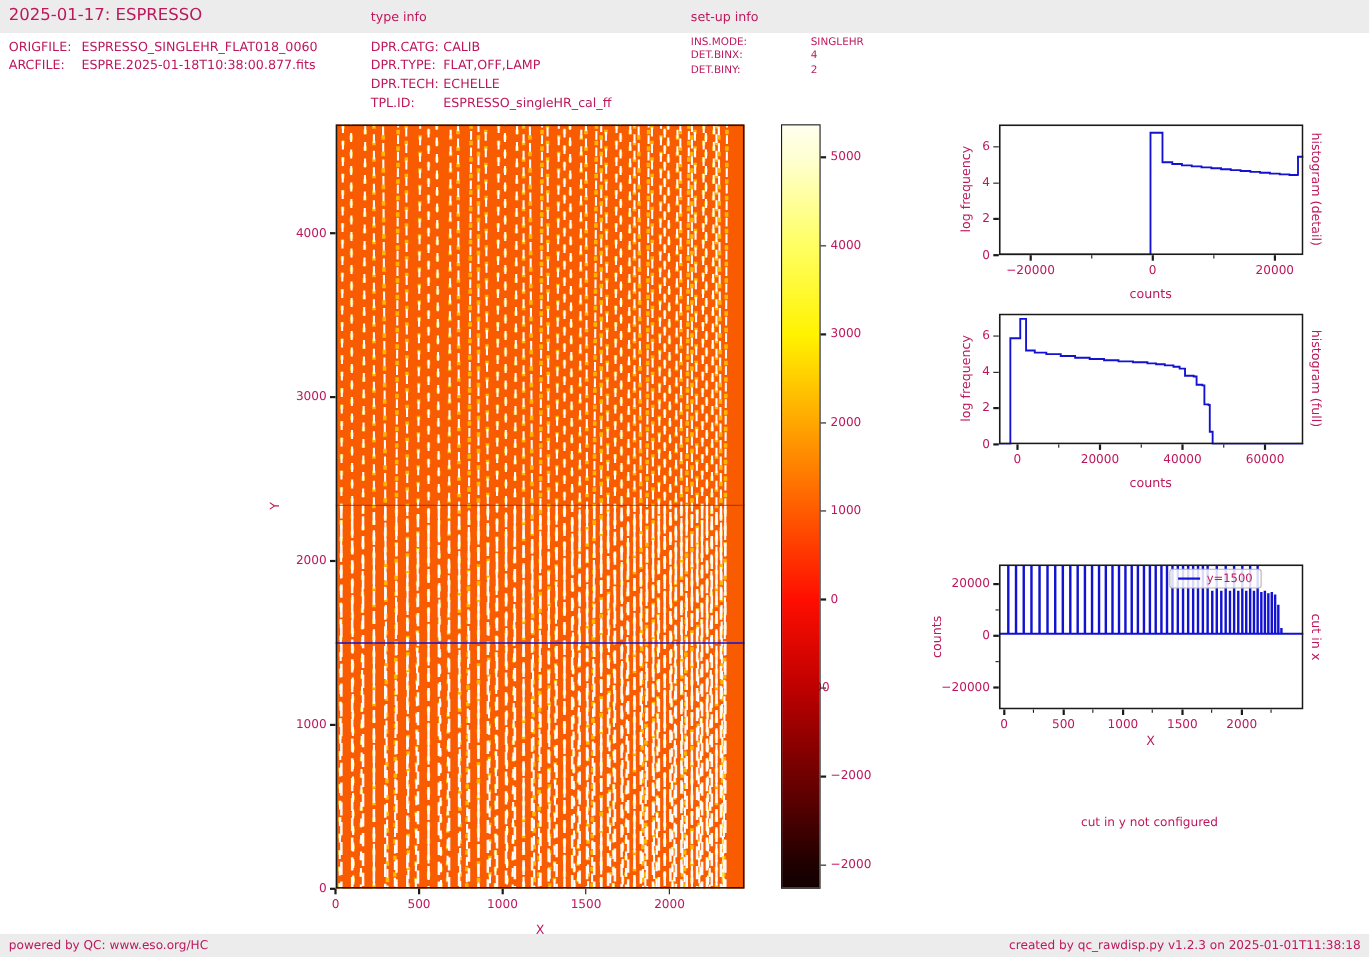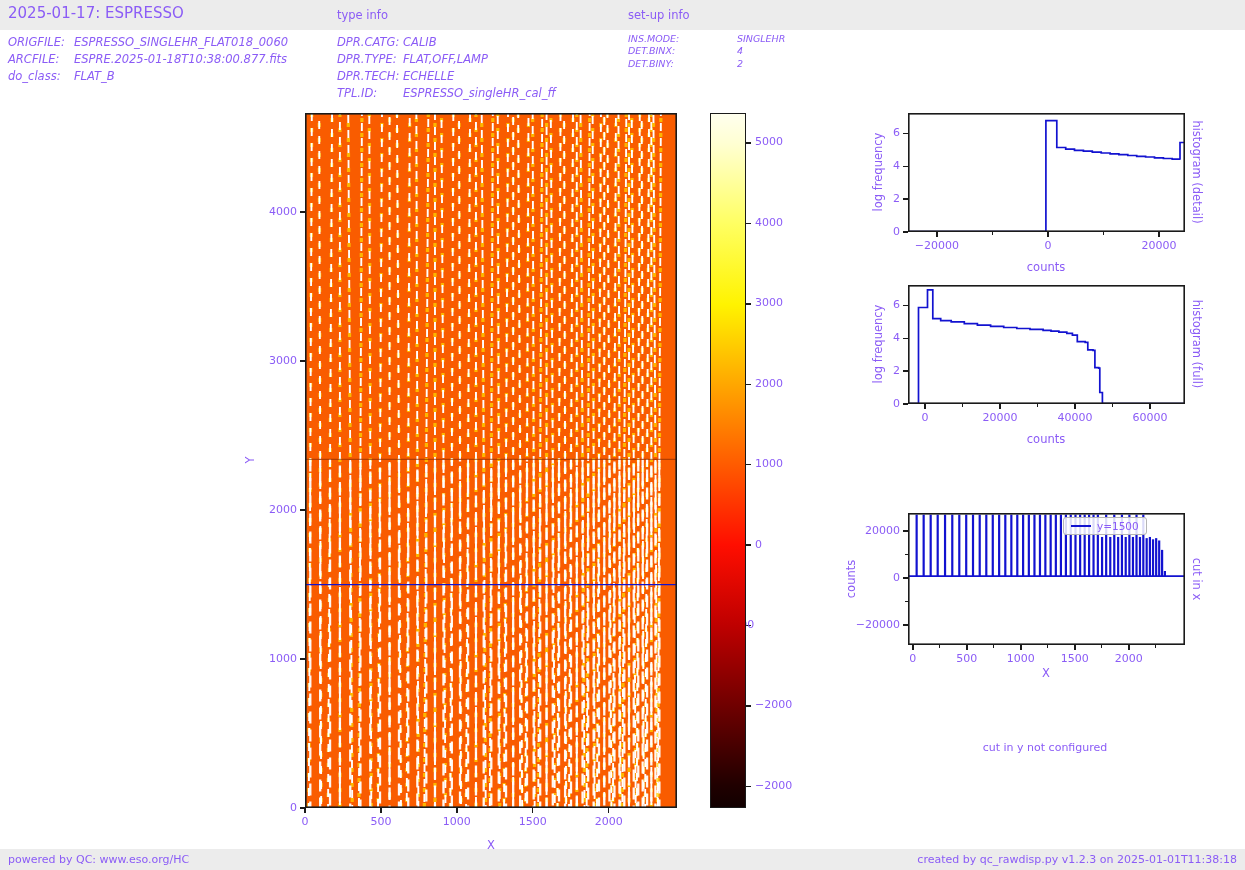--- a/index.html
+++ b/index.html
@@ -1,23 +1,23 @@
 <!DOCTYPE html>
 <html><head>
 <meta charset="utf-8">
 <style>
   html,body{margin:0;padding:0;background:#fff;}
   #page{position:relative;width:1245px;height:870px;background:#fff;
-        font-family:"DejaVu Sans","Liberation Sans",sans-serif;color:#8b5cf6;overflow:hidden;}
+        font-family:"DejaVu Sans","Liberation Sans",sans-serif;color:#be185d;overflow:hidden;}
   .bar{position:absolute;left:0;width:1245px;background:#ececec;}
   #header-bar{top:0;height:30px;}
   #footer-bar{top:849px;height:21px;}
   #page-title{position:absolute;left:8px;top:4px;font-size:15px;}
   .section-title{position:absolute;top:8px;font-size:11.5px;}
-  .meta-col{position:absolute;font-size:11.5px;font-style:italic;}
+  .meta-col{position:absolute;font-size:11.5px;}
   .mrow{white-space:nowrap;}
   .mlabel{display:inline-block;}
   .plotlayer{position:absolute;left:0;top:0;}
   .tick{position:absolute;background:#1a1a1a;}
   .ticklabel{position:absolute;font-size:11px;white-space:nowrap;}
   .tl-right{text-align:right;}
   .axlabel{position:absolute;font-size:11.5px;white-space:nowrap;}
   .rot-l{transform:translate(-50%,-50%) rotate(-90deg);}
   .rot-r{transform:translate(-50%,-50%) rotate(90deg);}
   .ctr{transform:translateX(-50%);}
@@ -36,21 +36,20 @@
 
 <div id="page">
   <div id="header-bar" class="bar"></div>
   <div id="page-title">2025-01-17: ESPRESSO</div>
   <div class="section-title" style="left:337px">type info</div>
   <div class="section-title" style="left:628px">set-up info</div>
 
   <div id="meta-left" class="meta-col" style="left:8px;top:34px;line-height:16.8px">
       <div class="mrow"><span class="mlabel" style="width: 66px;">ORIGFILE:</span><span>ESPRESSO_SINGLEHR_FLAT018_0060</span></div>
       <div class="mrow"><span class="mlabel" style="width: 66px;">ARCFILE:</span><span>ESPRE.2025-01-18T10:38:00.877.fits</span></div>
-      <div class="mrow"><span class="mlabel" style="width: 66px;">do_class:</span><span>FLAT_B</span></div>
     </div>
   <div id="meta-middle" class="meta-col" style="left:337px;top:34px;line-height:17px">
       <div class="mrow"><span class="mlabel" style="width: 66px;">DPR.CATG:</span><span>CALIB</span></div>
       <div class="mrow"><span class="mlabel" style="width: 66px;">DPR.TYPE:</span><span>FLAT,OFF,LAMP</span></div>
       <div class="mrow"><span class="mlabel" style="width: 66px;">DPR.TECH:</span><span>ECHELLE</span></div>
       <div class="mrow"><span class="mlabel" style="width: 66px;">TPL.ID:</span><span>ESPRESSO_singleHR_cal_ff</span></div>
     </div>
   <div id="meta-right" class="meta-col" style="left:628px;top:33px;line-height:12.4px;font-size:9.5px">
       <div class="mrow"><span class="mlabel" style="width: 109px;">INS.MODE:</span><span>SINGLEHR</span></div>
       <div class="mrow"><span class="mlabel" style="width: 109px;">DET.BINX:</span><span>4</span></div>

